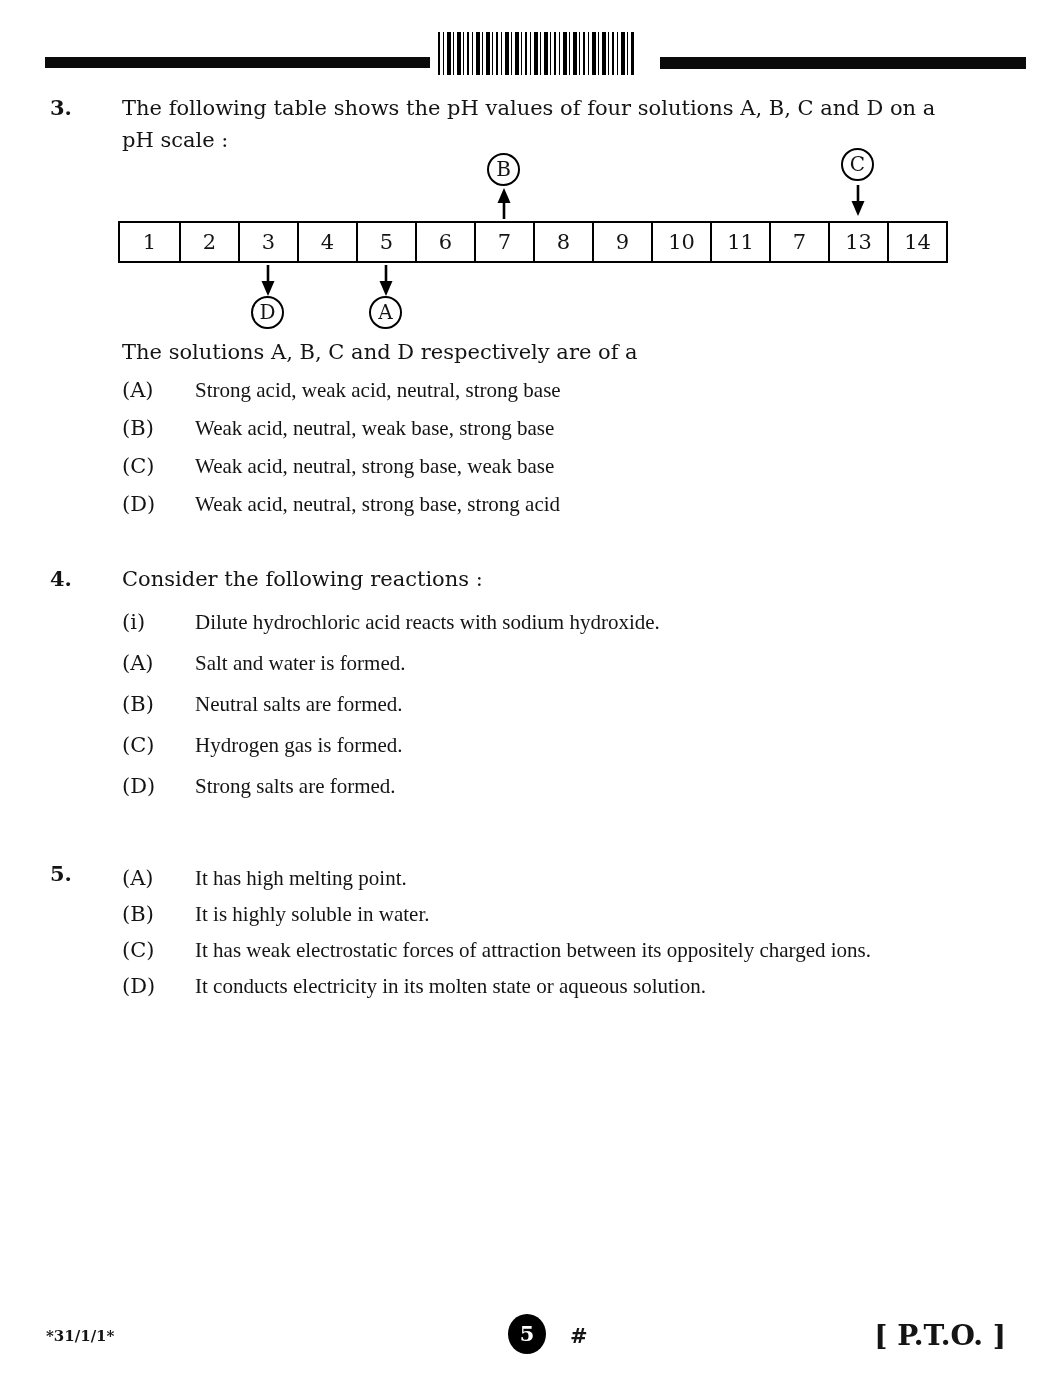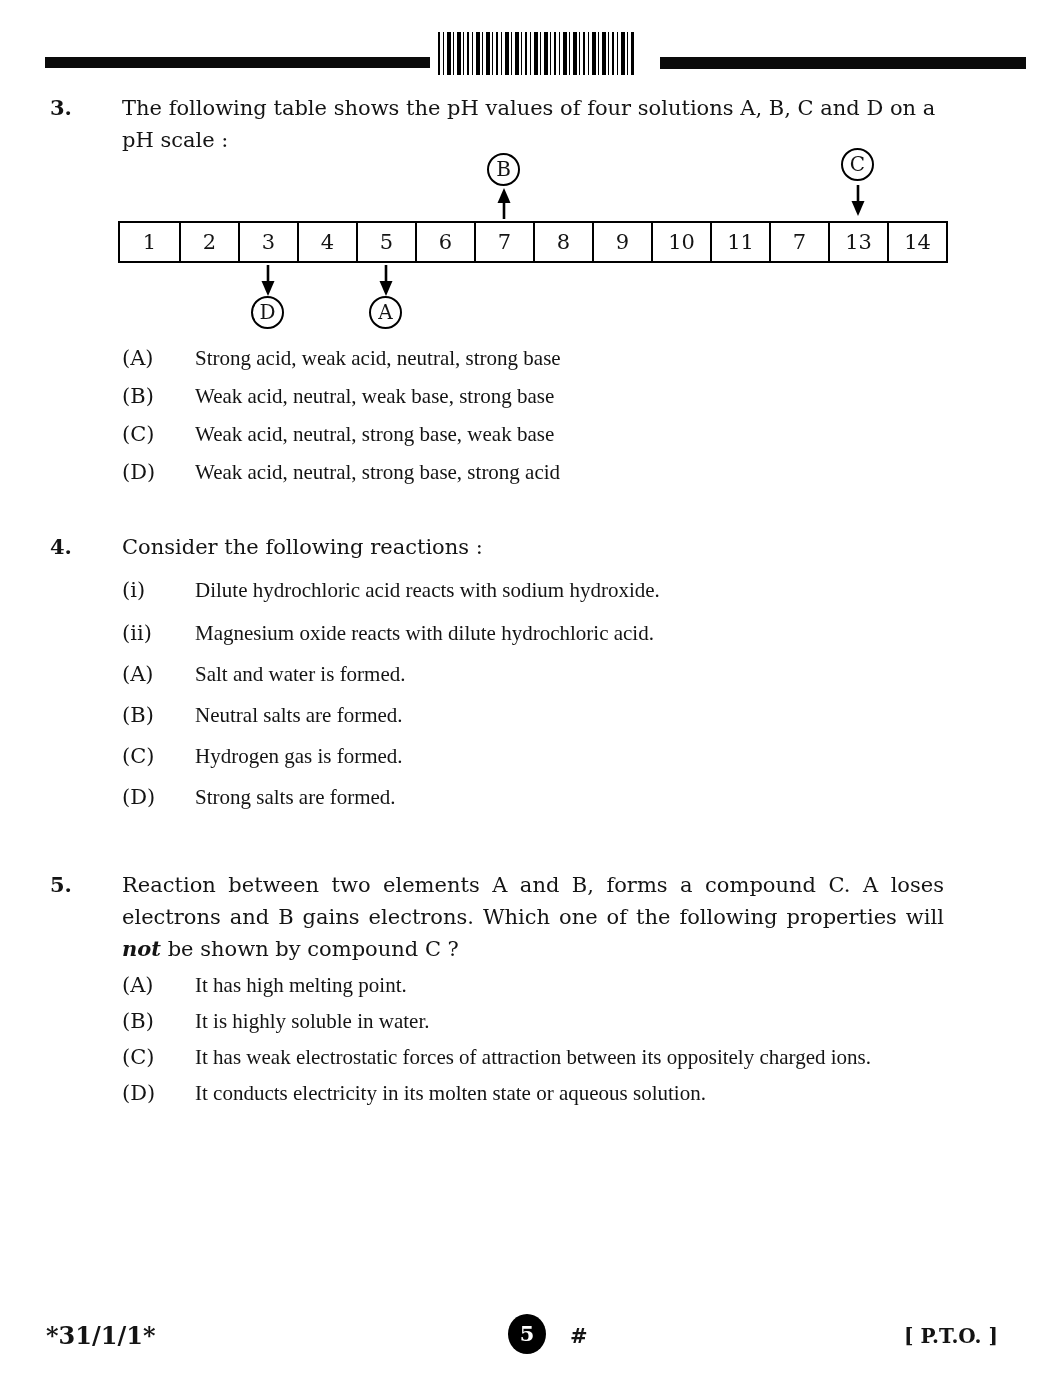--- a/index.html
+++ b/index.html
@@ -63,28 +63,28 @@
   .pos-b-circle { left:369px; top:5px; }
   .pos-b-arrow  { left:374px; top:40px; }
   .pos-c-circle { left:723px; top:0px; }
   .pos-c-arrow  { left:728px; top:36px; }
   .pos-d-arrow  { left:138px; top:116px; }
   .pos-d-circle { left:133px; top:148px; }
   .pos-a-arrow  { left:256px; top:116px; }
   .pos-a-circle { left:251px; top:148px; }
   
   .footer { position:absolute; left:46px; right:40px; top:1314px; height:44px; font-weight:bold; }
-  .paper-code { position:absolute; left:0; top:6px; font-size:24px; }
+  .paper-code { position:absolute; left:0; top:6px; font-size:15px; }
   .page-badge {
     position:absolute; left:462px; top:0; width:38px; height:40px;
     background:#000; border-radius:50%; color:#fff;
     text-align:center; line-height:40px; font-size:21px;
   }
   .hash-mark { position:absolute; left:524px; top:6px; font-size:21px; }
-  .pto-label { position:absolute; right:8px; top:6px; font-size:20px; }
+  .pto-label { position:absolute; right:0; top:6px; font-size:28px; }
 </style>
 </head>
 <body>
 
 <div class="page">
 
   <div class="bar left"></div>
   <div class="barcode"></div>
   <div class="bar right"></div>
 
@@ -132,20 +132,21 @@
           </svg>
           <span class="circle-letter marker-circle pos-d-circle">D</span>
 
           <svg class="marker-arrow pos-a-arrow" viewBox="0 0 24 32">
             <line x1="12" y1="1" x2="12" y2="23" stroke="#000" stroke-width="2.6"></line>
             <polygon points="12,32 5.5,17 18.5,17" fill="#000"></polygon>
           </svg>
           <span class="circle-letter marker-circle pos-a-circle">A</span>
         </div>
 
+        <p class="lead">The solutions A, B, C and D respectively are of a</p>
 
         <div class="options q3-options">
           <div class="opt-row">
             <span class="opt-label">(A)</span>
             <span class="opt-text">Strong acid, weak acid, neutral, strong base</span>
           </div>
           <div class="opt-row">
             <span class="opt-label">(B)</span>
             <span class="opt-text">Weak acid, neutral, weak base, strong base</span>
           </div>
@@ -164,24 +165,20 @@
     <section class="question q4">
       <div class="qnum">4.</div>
       <div class="qbody">
         <p class="stem">Consider the following reactions :</p>
 
         <div class="sub-items">
           <div class="sub-row">
             <span class="sub-label">(i)</span>
             <span class="sub-text">Dilute hydrochloric acid reacts with sodium hydroxide.</span>
           </div>
-          <div class="sub-row">
-            <span class="sub-label">(ii)</span>
-            <span class="sub-text">Magnesium oxide reacts with dilute hydrochloric acid.</span>
-          </div>
         </div>
 
 
         <div class="options q4-options">
           <div class="opt-row">
             <span class="opt-label">(A)</span>
             <span class="opt-text">Salt and water is formed.</span>
           </div>
           <div class="opt-row">
             <span class="opt-label">(B)</span>
@@ -195,21 +192,20 @@
             <span class="opt-label">(D)</span>
             <span class="opt-text">Strong salts are formed.</span>
           </div>
         </div>
       </div>
     </section>
 
     <section class="question q5">
       <div class="qnum">5.</div>
       <div class="qbody">
-        <p class="stem justified"><span>Reaction between two elements A and B, forms a compound C. A loses electrons and B gains electrons. Which one of the following properties will </span><span class="not-word">not</span><span> be shown by compound C ?</span></p>
 
         <div class="options q5-options">
           <div class="opt-row">
             <span class="opt-label">(A)</span>
             <span class="opt-text">It has high melting point.</span>
           </div>
           <div class="opt-row">
             <span class="opt-label">(B)</span>
             <span class="opt-text">It is highly soluble in water.</span>
           </div>

